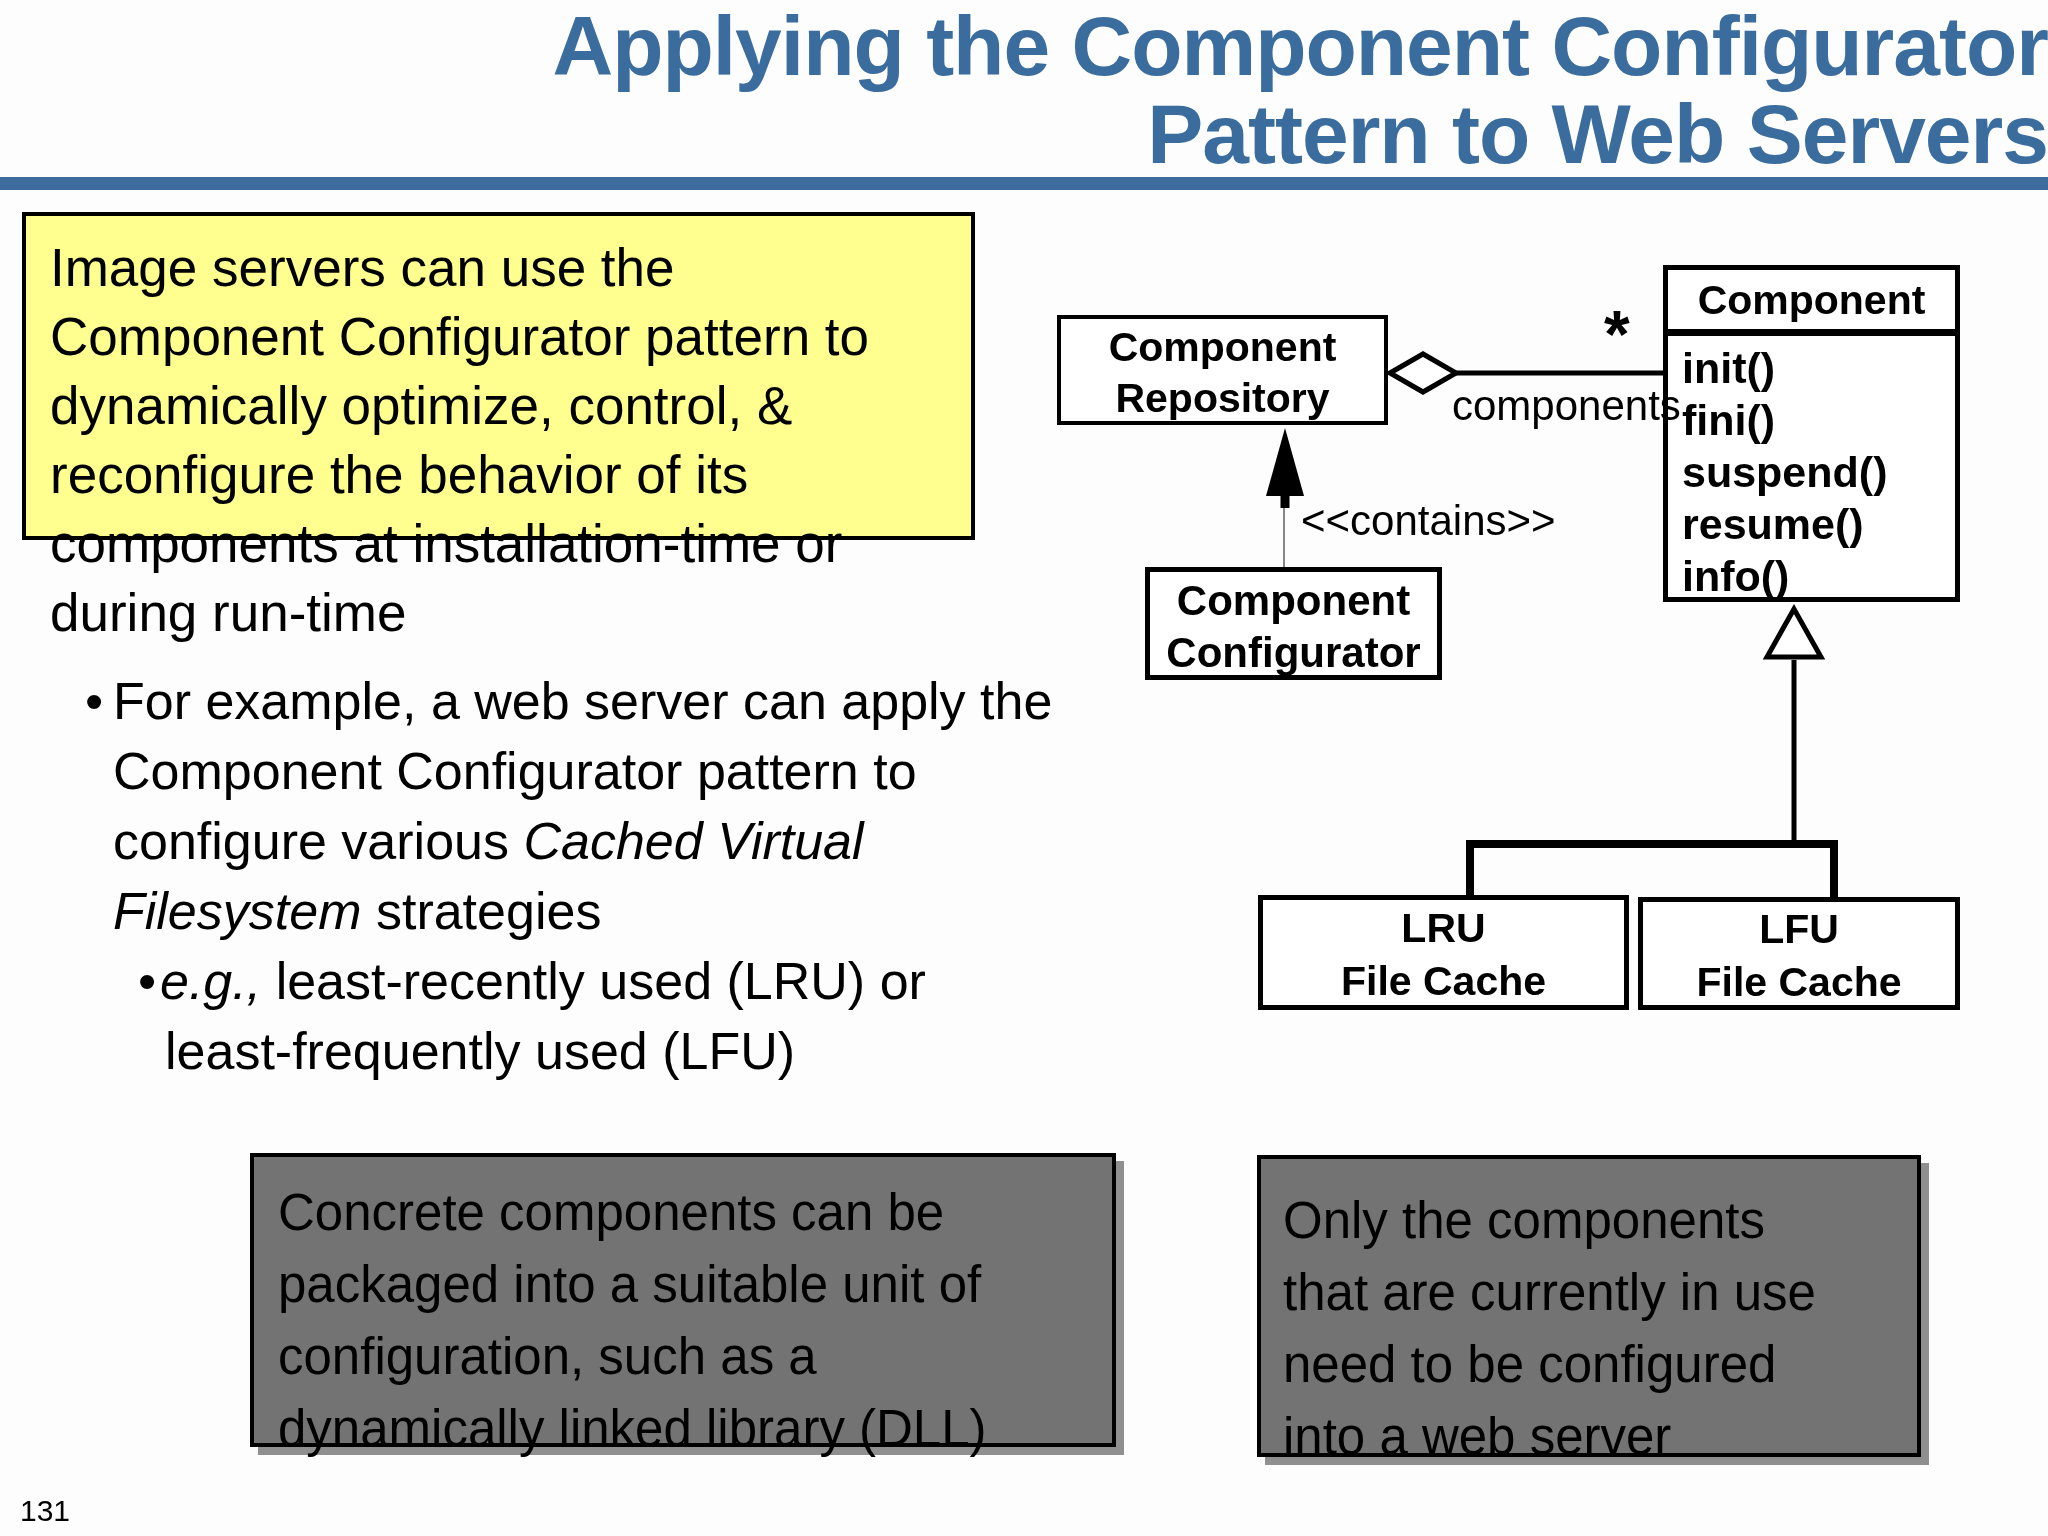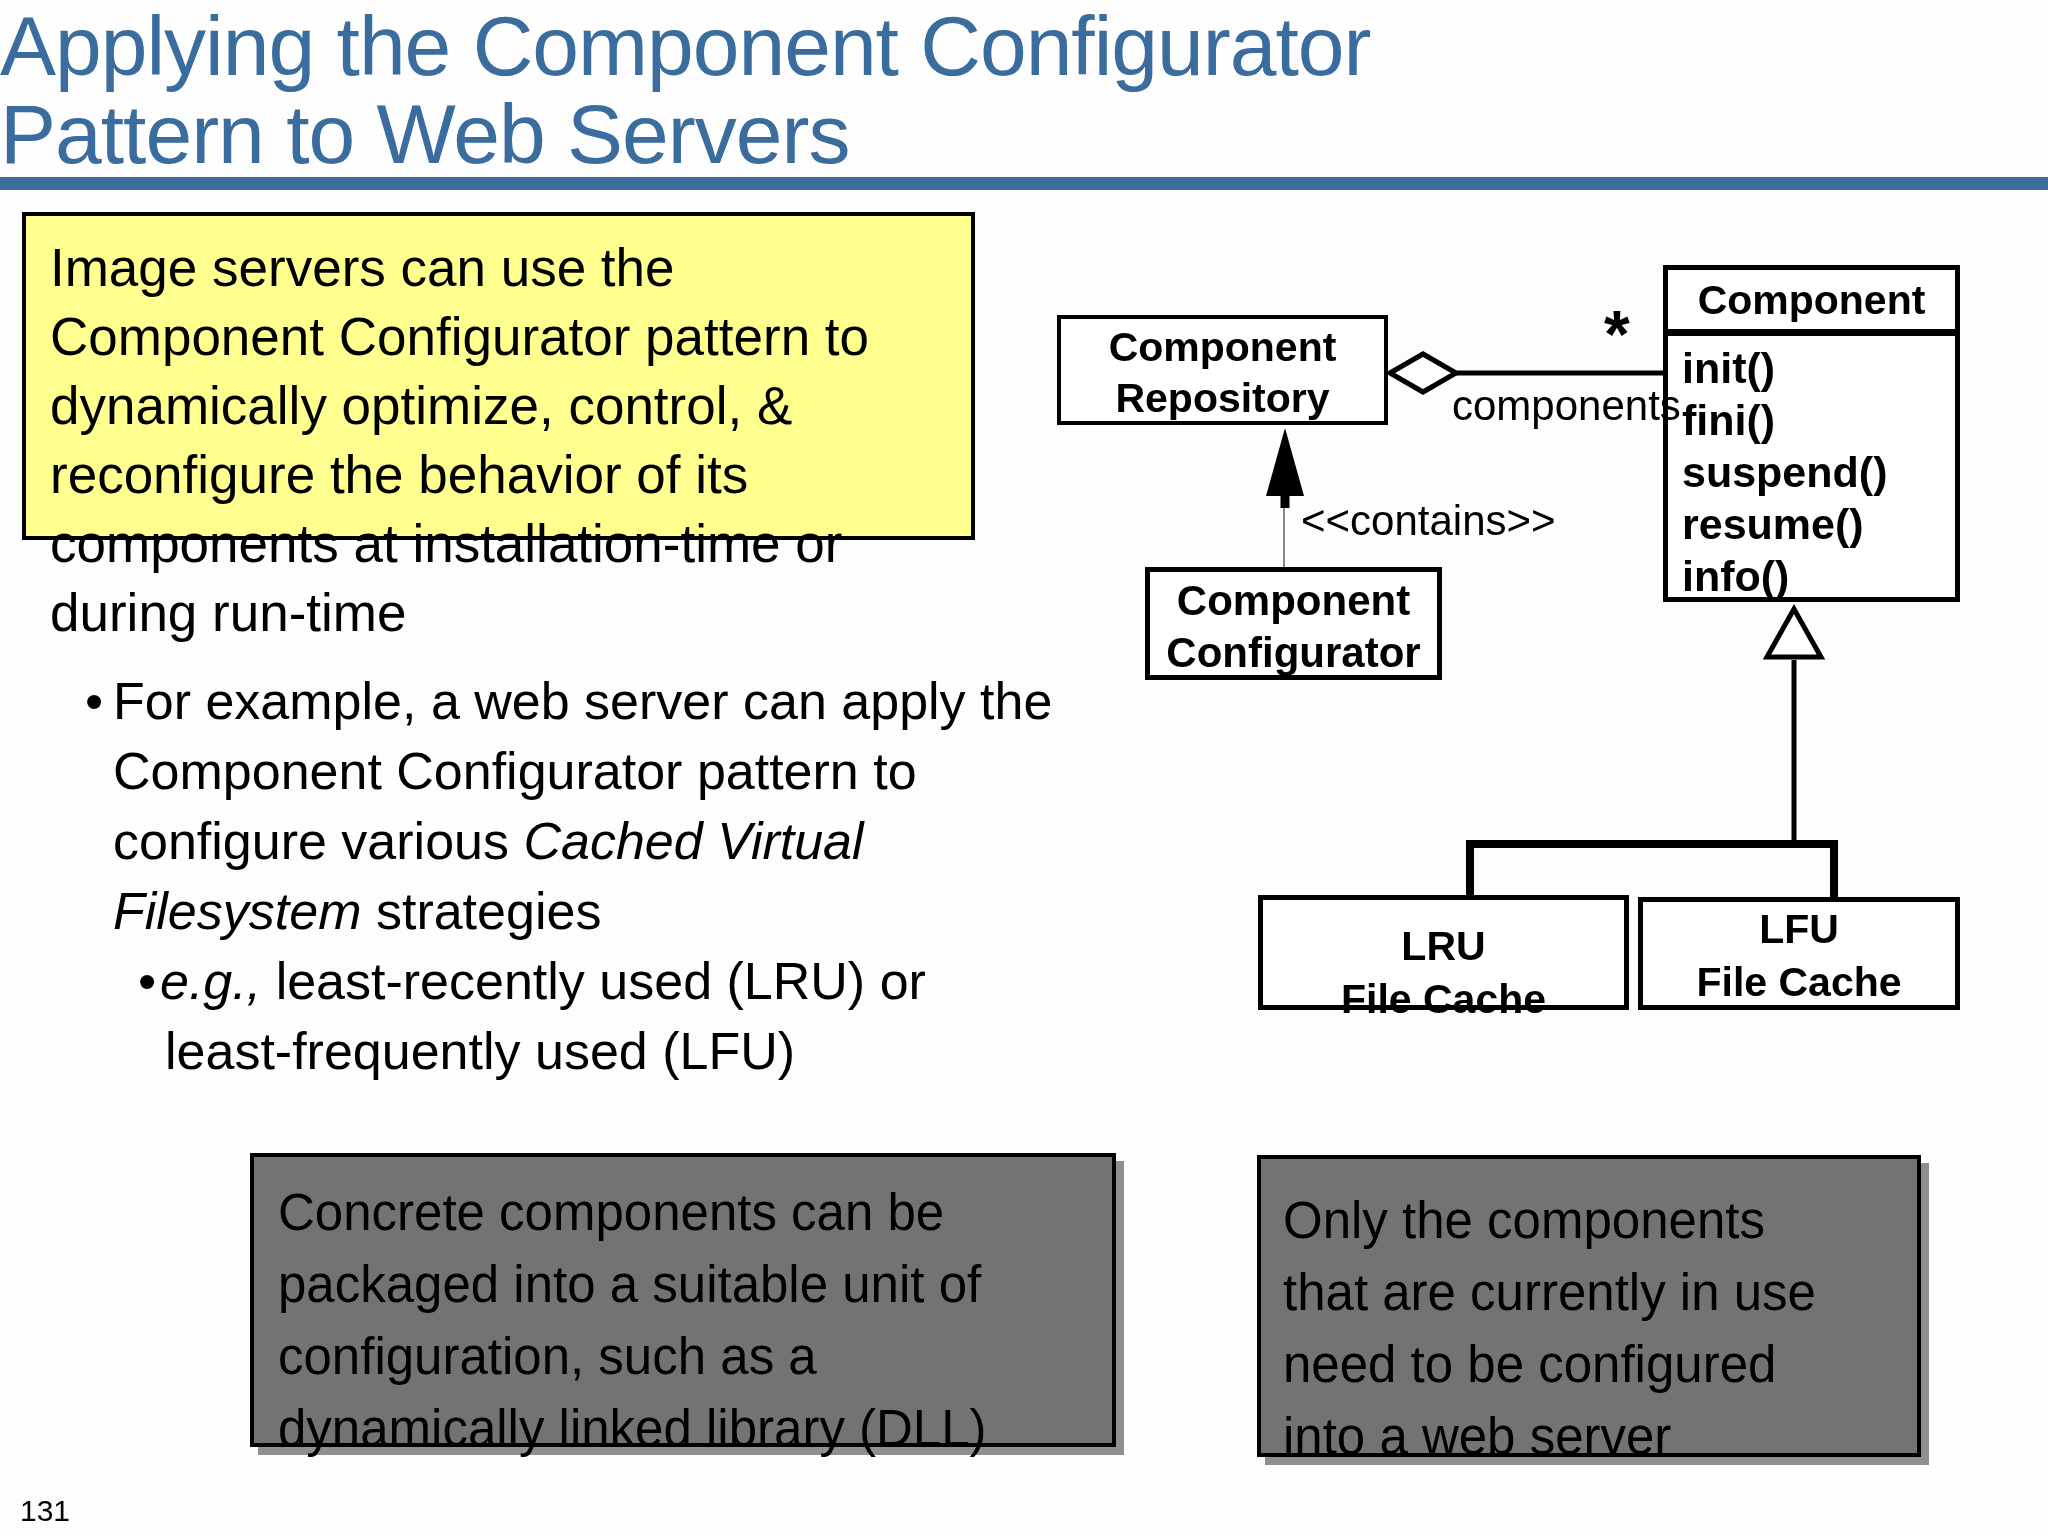--- a/index.html
+++ b/index.html
@@ -9,22 +9,22 @@
     background: #fdfdfd;
     font-family: "Liberation Sans", sans-serif;
     color: #000;
     overflow: hidden;
   }
   .abs { position: absolute; }
 
   
   .title {
     top: 2px; left: 0; width: 2048px;
-    text-align: left;
-    font-size: 84px; font-weight: normal;
+    text-align: right;
+    font-size: 84px; font-weight: bold;
     line-height: 88px;
     color: #3a6d9e;
     letter-spacing: -1px;
     z-index: 2;
   }
   .title-rule {
     top: 177px; left: 0; width: 2048px; height: 13px;
     background: #3e6c9e;
     z-index: 2;
   }
@@ -61,21 +61,21 @@
     text-align: center;
     font-weight: bold;
     font-size: 41px; line-height: 51px;
     z-index: 2;
   }
   .box-repo   { left: 1057px; top: 315px; width: 331px; height: 110px; border-width: 4px; padding-top: 3px; }
   .box-comp   { left: 1663px; top: 265px; width: 297px; height: 337px; text-align: left; padding: 0; }
   .comp-head  { border-bottom: 7px solid #000; text-align: center; padding: 5px 0 3px 0; font-size: 41px; }
   .comp-methods { font-weight: bold; font-size: 43px; line-height: 52px; padding: 6px 0 0 14px; }
   .box-config { left: 1145px; top: 567px; width: 297px; height: 113px; padding-top: 3px; font-size: 42px; line-height: 52px; }
-  .box-lru    { left: 1258px; top: 895px; width: 371px; height: 115px; padding-top: 20px; line-height: 53px; }
+  .box-lru    { left: 1258px; top: 895px; width: 371px; height: 115px; padding-top: 2px; line-height: 53px; }
   .box-lfu    { left: 1638px; top: 897px; width: 322px; height: 113px; padding-top: 1px; line-height: 53px; text-align: center; }
 
   
   .uml-label { position: absolute; font-size: 42px; z-index: 3; white-space: nowrap; }
   .lbl-star { left: 1604px; top: 296px; font-size: 66px; font-weight: bold; }
   .lbl-components { left: 1452px; top: 382px; }
   .lbl-contains { left: 1301px; top: 497px; }
 
   
   .wires { left: 0; top: 0; width: 2048px; height: 1536px; z-index: 1; pointer-events: none; }

